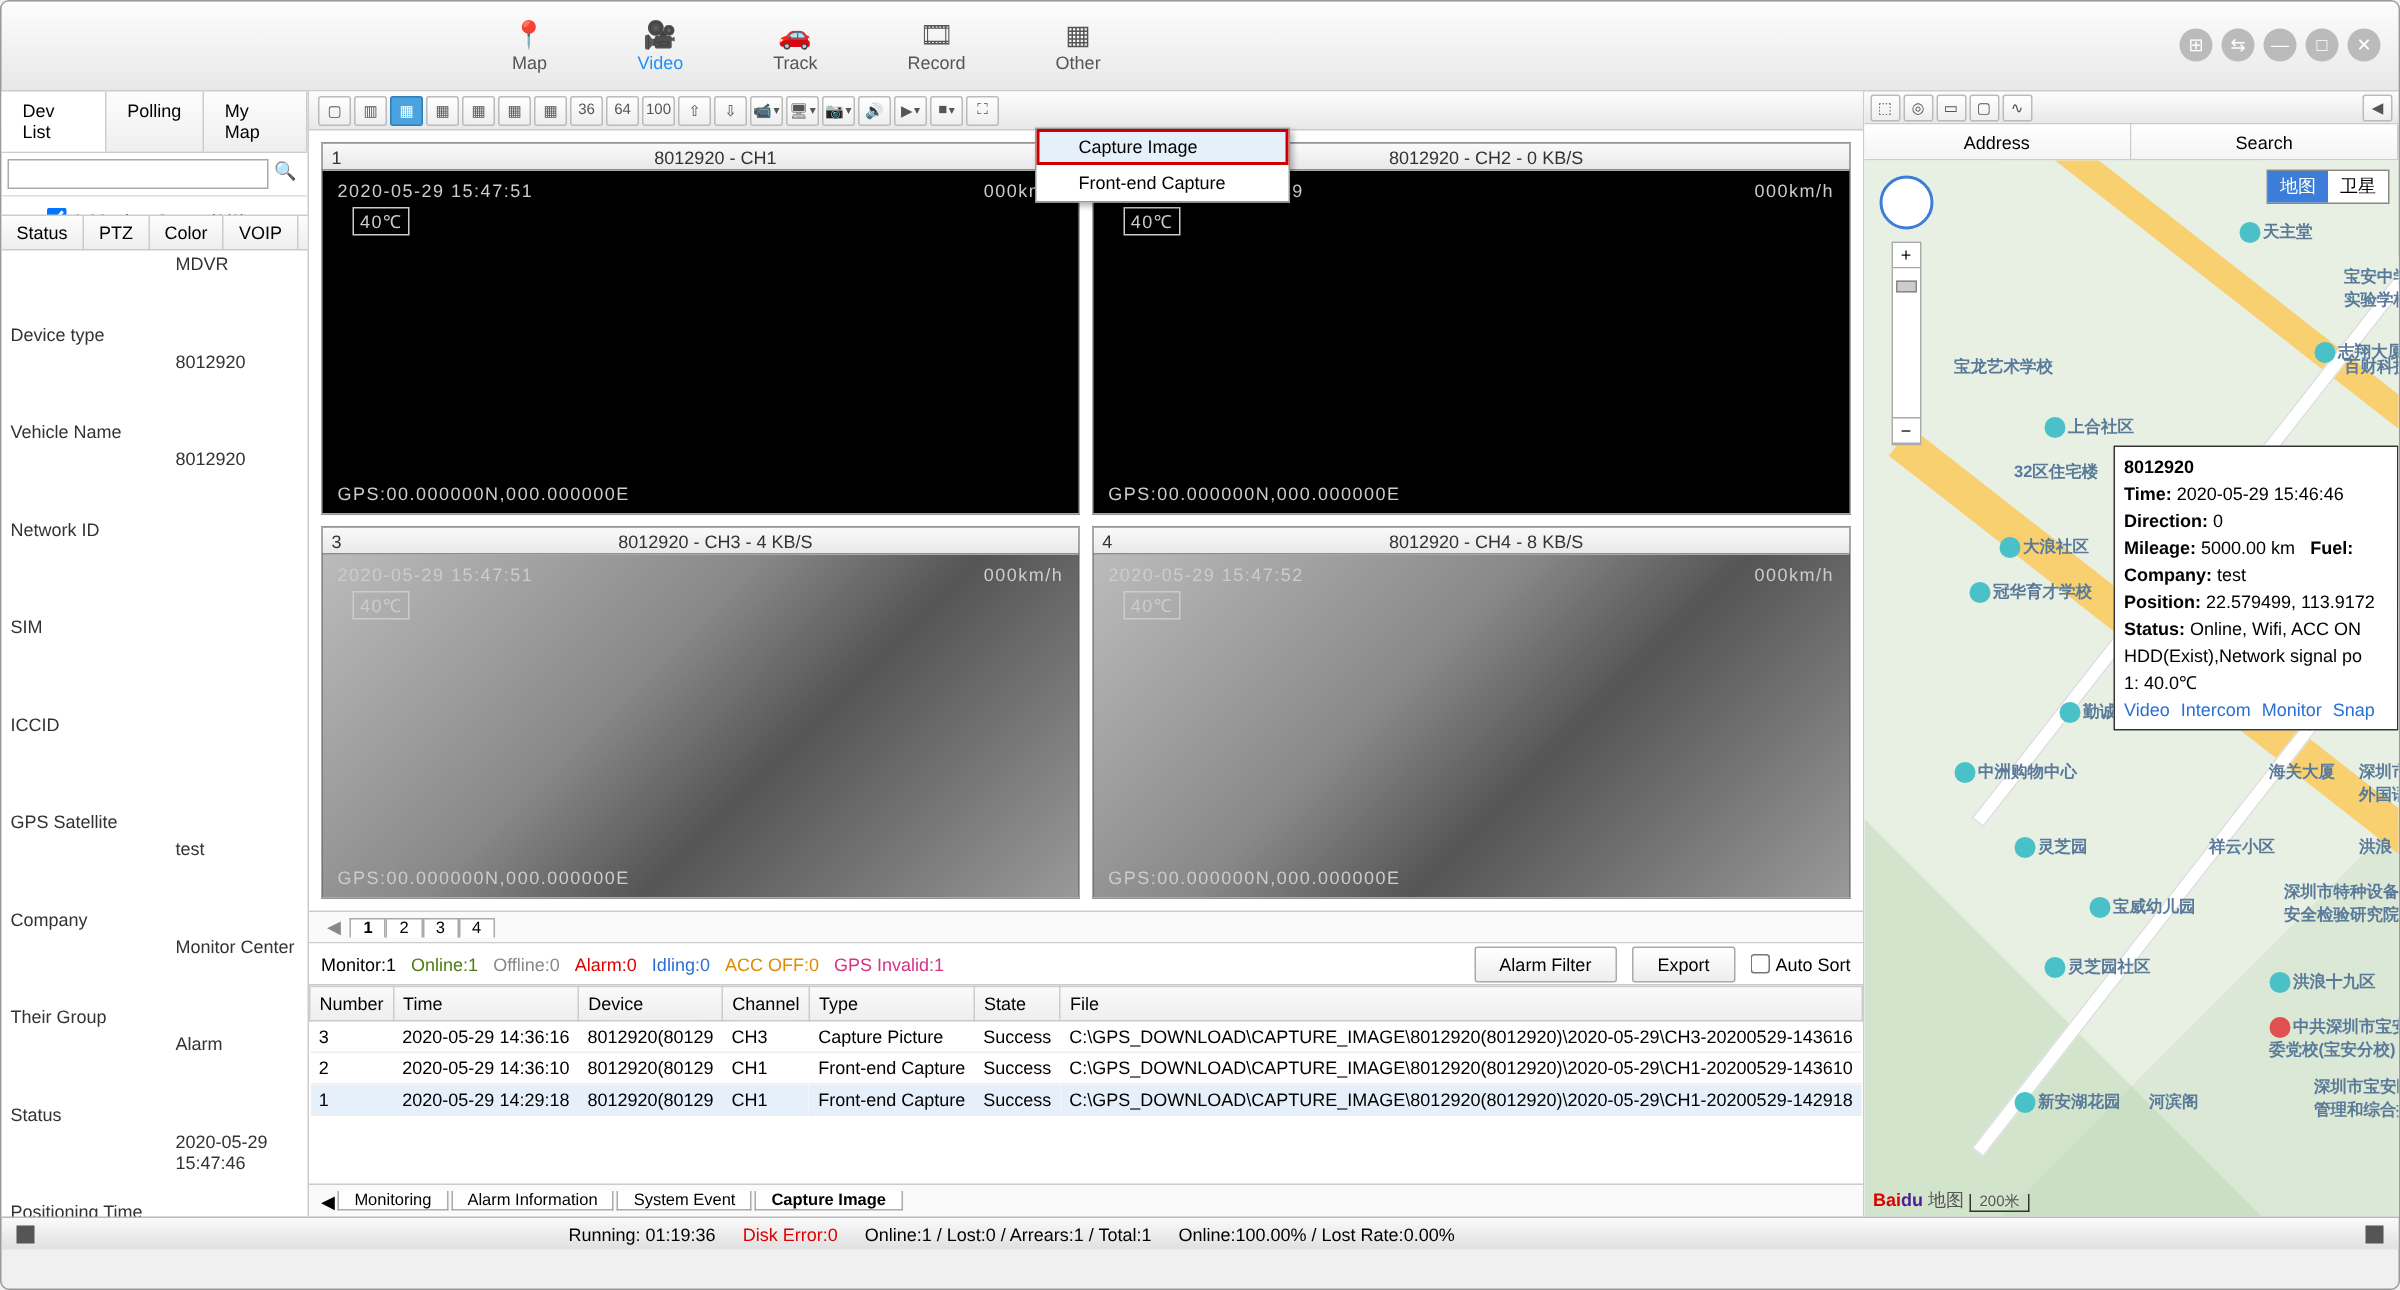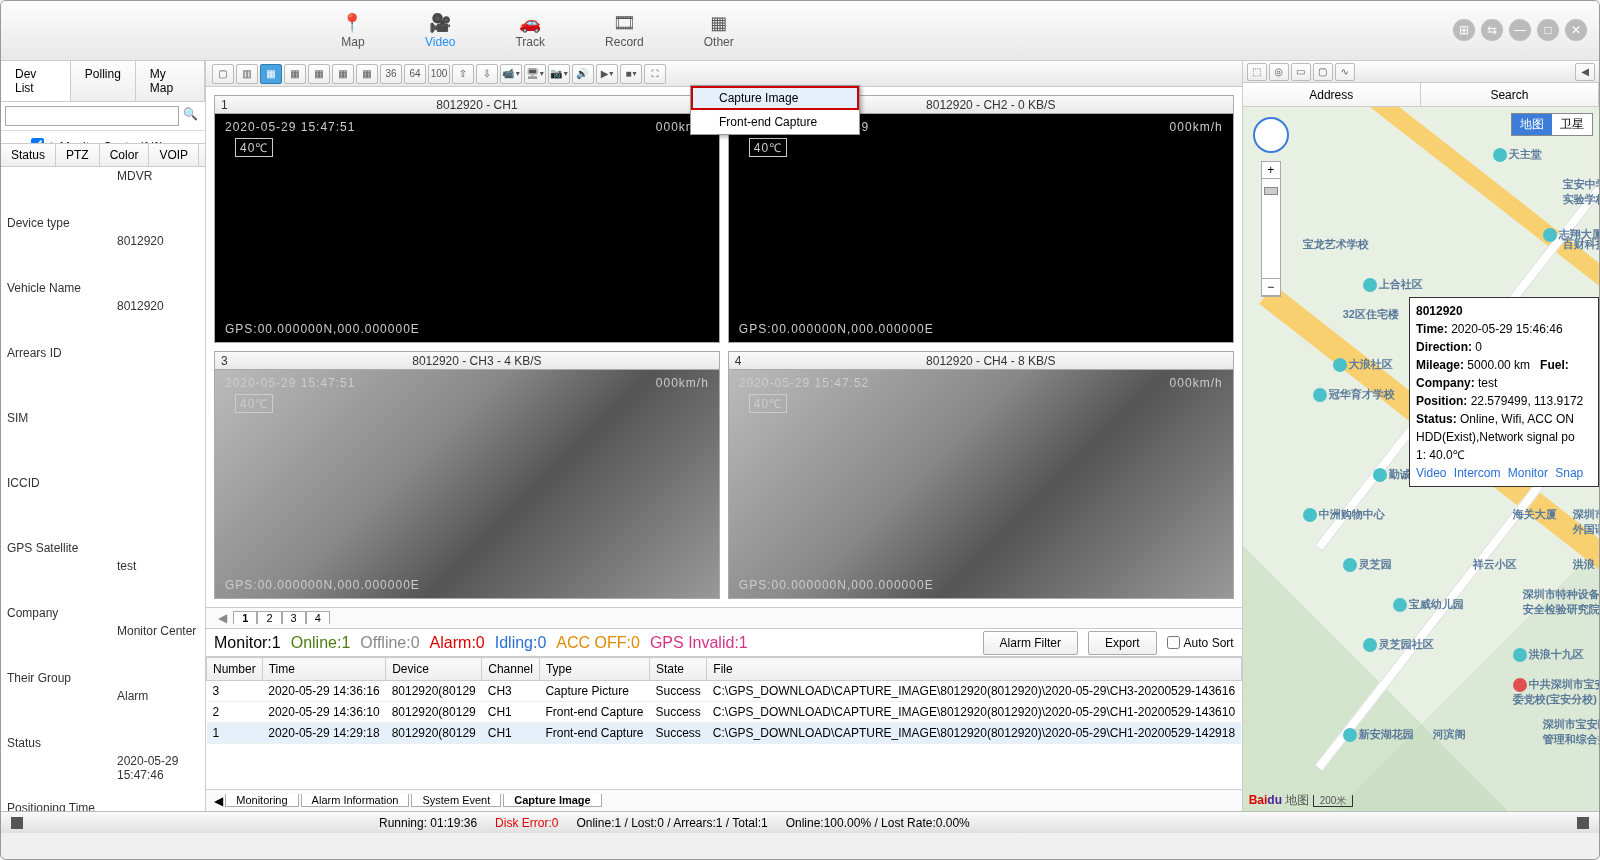--- a/index.html
+++ b/index.html
@@ -61,21 +61,21 @@
 .osd-top { position:absolute; top:6px; left:10px; right:10px; display:flex; justify-content:space-between; white-space:pre; }
 .osd-bot { position:absolute; bottom:6px; left:10px; white-space:pre; }
 .osd-temp { position:absolute; top:24px; left:20px; border:1px solid #ccc; padding:0 4px; }
 
 .page-tabs { height:22px; display:flex; align-items:center; padding:0 8px; border-top:1px solid #ccc; border-bottom:1px solid #ccc; background:#fafafa; gap:2px; }
 .page-tabs .arr { color:#888; padding:0 4px; cursor:pointer; }
 .page-tab { padding:0 8px; border:1px solid #aaa; border-bottom:none; background:#fff; cursor:pointer; font-size:11px; }
 .page-tab.active { font-weight:bold; }
 
 .monitor-bar { height:28px; display:flex; align-items:center; padding:0 8px; gap:10px; border-bottom:1px solid #ccc; background:#fff; }
-.mb-item { font-size:16px; }
+.mb-item { font-size:12px; }
 .mb-green { color:#4d7c0f; }
 .mb-gray { color:#888; }
 .mb-red { color:#d00; }
 .mb-blue { color:#2a6fd6; }
 .mb-orange { color:#e08a00; }
 .mb-pink { color:#d63384; }
 .mb-spacer { flex:1; }
 .mb-btn { padding:4px 16px; border:1px solid #aaa; background:linear-gradient(#fff,#eee); cursor:pointer; border-radius:2px; }
 .mb-chk { display:flex; align-items:center; gap:4px; }
 
@@ -201,21 +201,21 @@
     <div class="dev-info" id="dev-info">
         <div class="dev-row">
           <div class="k">Device type</div>
           <div class="v">MDVR</div>
         </div>
         <div class="dev-row">
           <div class="k">Vehicle Name</div>
           <div class="v">8012920</div>
         </div>
         <div class="dev-row">
-          <div class="k">Arrears ID</div>
+          <div class="k">Network ID</div>
           <div class="v">8012920</div>
         </div>
         <div class="dev-row">
           <div class="k">SIM</div>
           <div class="v"></div>
         </div>
         <div class="dev-row">
           <div class="k">ICCID</div>
           <div class="v"></div>
         </div>

